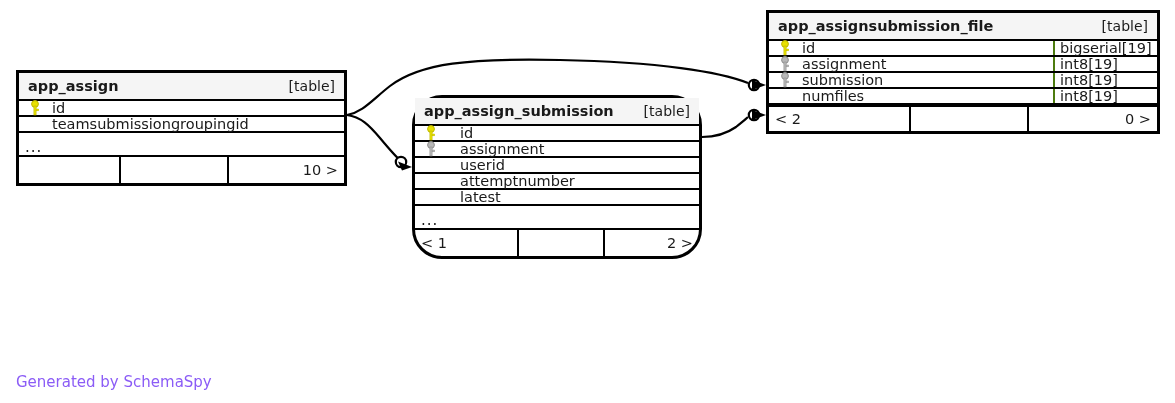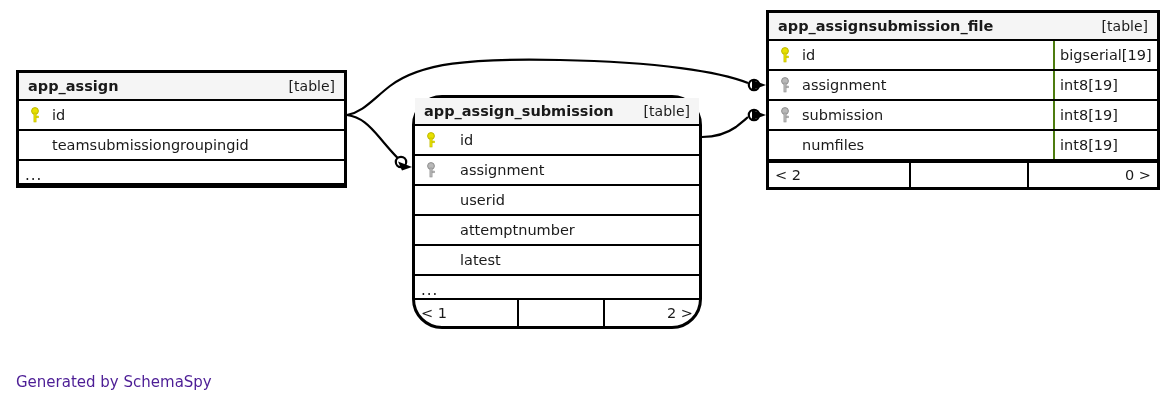--- a/index.html
+++ b/index.html
@@ -44,21 +44,21 @@
   .tbl-tag {
     font-size: 14px;
     color: #1a1a1a;
     white-space: nowrap;
   }
 
   .col-row {
     display: flex;
     align-items: stretch;
     border-bottom: 2px solid #000000;
-    height: 30px;
+    height: 16px;
     box-sizing: border-box;
     gap: 28px;
   }
   .col-row:last-child { border-bottom: none; }
 
   .col-name {
     flex: 1 1 auto;
     display: flex;
     align-items: center;
     padding-left: 7px;
@@ -129,21 +129,21 @@
     height: 403px;
     pointer-events: none;
   }
 
   
   .caption {
     position: absolute;
     left: 16px;
     top: 373px;
     font-size: 15px;
-    color: #4c1d95;
+    color: #8b5cf6;
     white-space: nowrap;
   }
 </style>
 </head>
 <body>
 
 <svg id="edges" viewBox="0 0 1175 403" width="1175" height="403">
 
   <g>
     <path d="M347,115 C361,117 369,125 380,138 C390,150 396,157 401,161" fill="none" stroke="#000000" stroke-width="2.2"></path>
@@ -186,20 +186,25 @@
 
   <div class="col-row">
     <div class="col-name">
       <span class="keyslot"></span>
       <span class="col-label">teamsubmissiongroupingid</span>
     </div>
   </div>
 
   <div class="ellipsis-row">...</div>
 
+  <div class="foot-row">
+    <div class="foot-cell foot-left" style="flex:0 0 100px;"></div>
+    <div class="foot-cell foot-mid" style="flex:0 0 108px;"></div>
+    <div class="foot-cell foot-right" style="flex:1 1 auto;">10 &gt;</div>
+  </div>
 </div>
 
 <div class="er-table" id="tbl-app_assign_submission" style="left:412px; top:95px; width:290px;border-radius:30px;">
   <div class="tbl-header">
     <span class="tbl-title">app_assign_submission</span>
     <span class="tbl-tag">[table]</span>
   </div>
 
   <div class="col-row">
     <div class="col-name">

